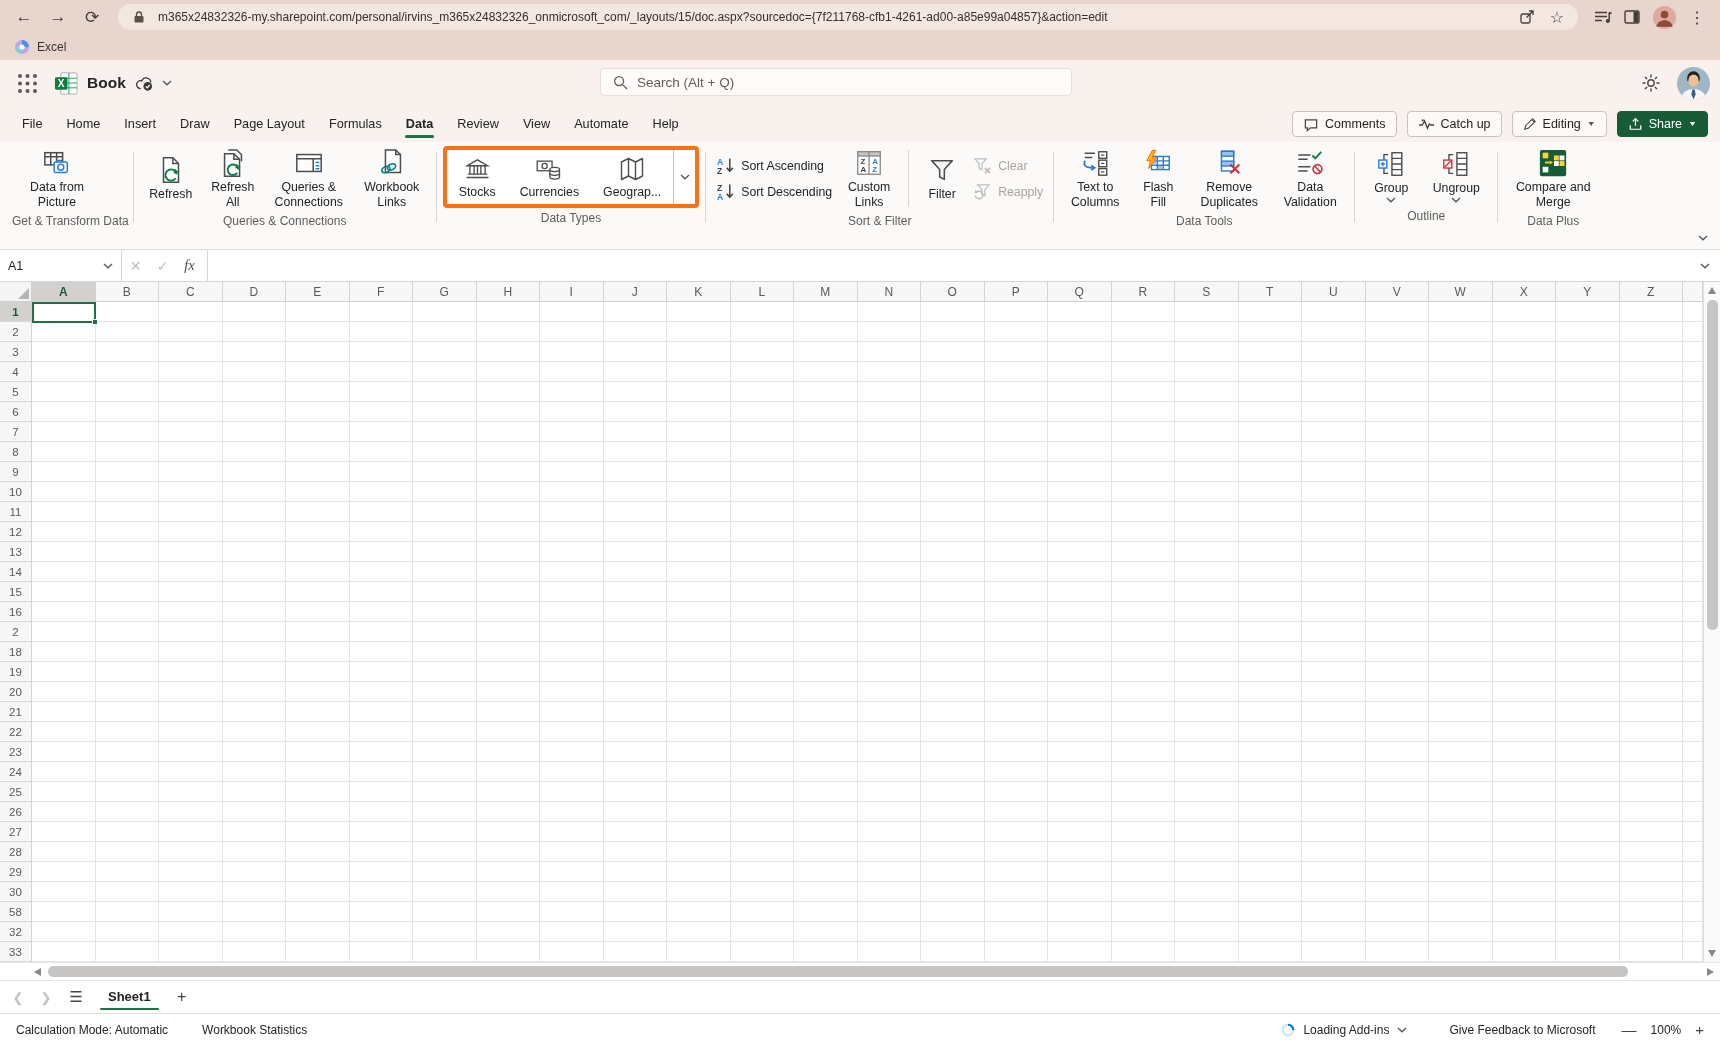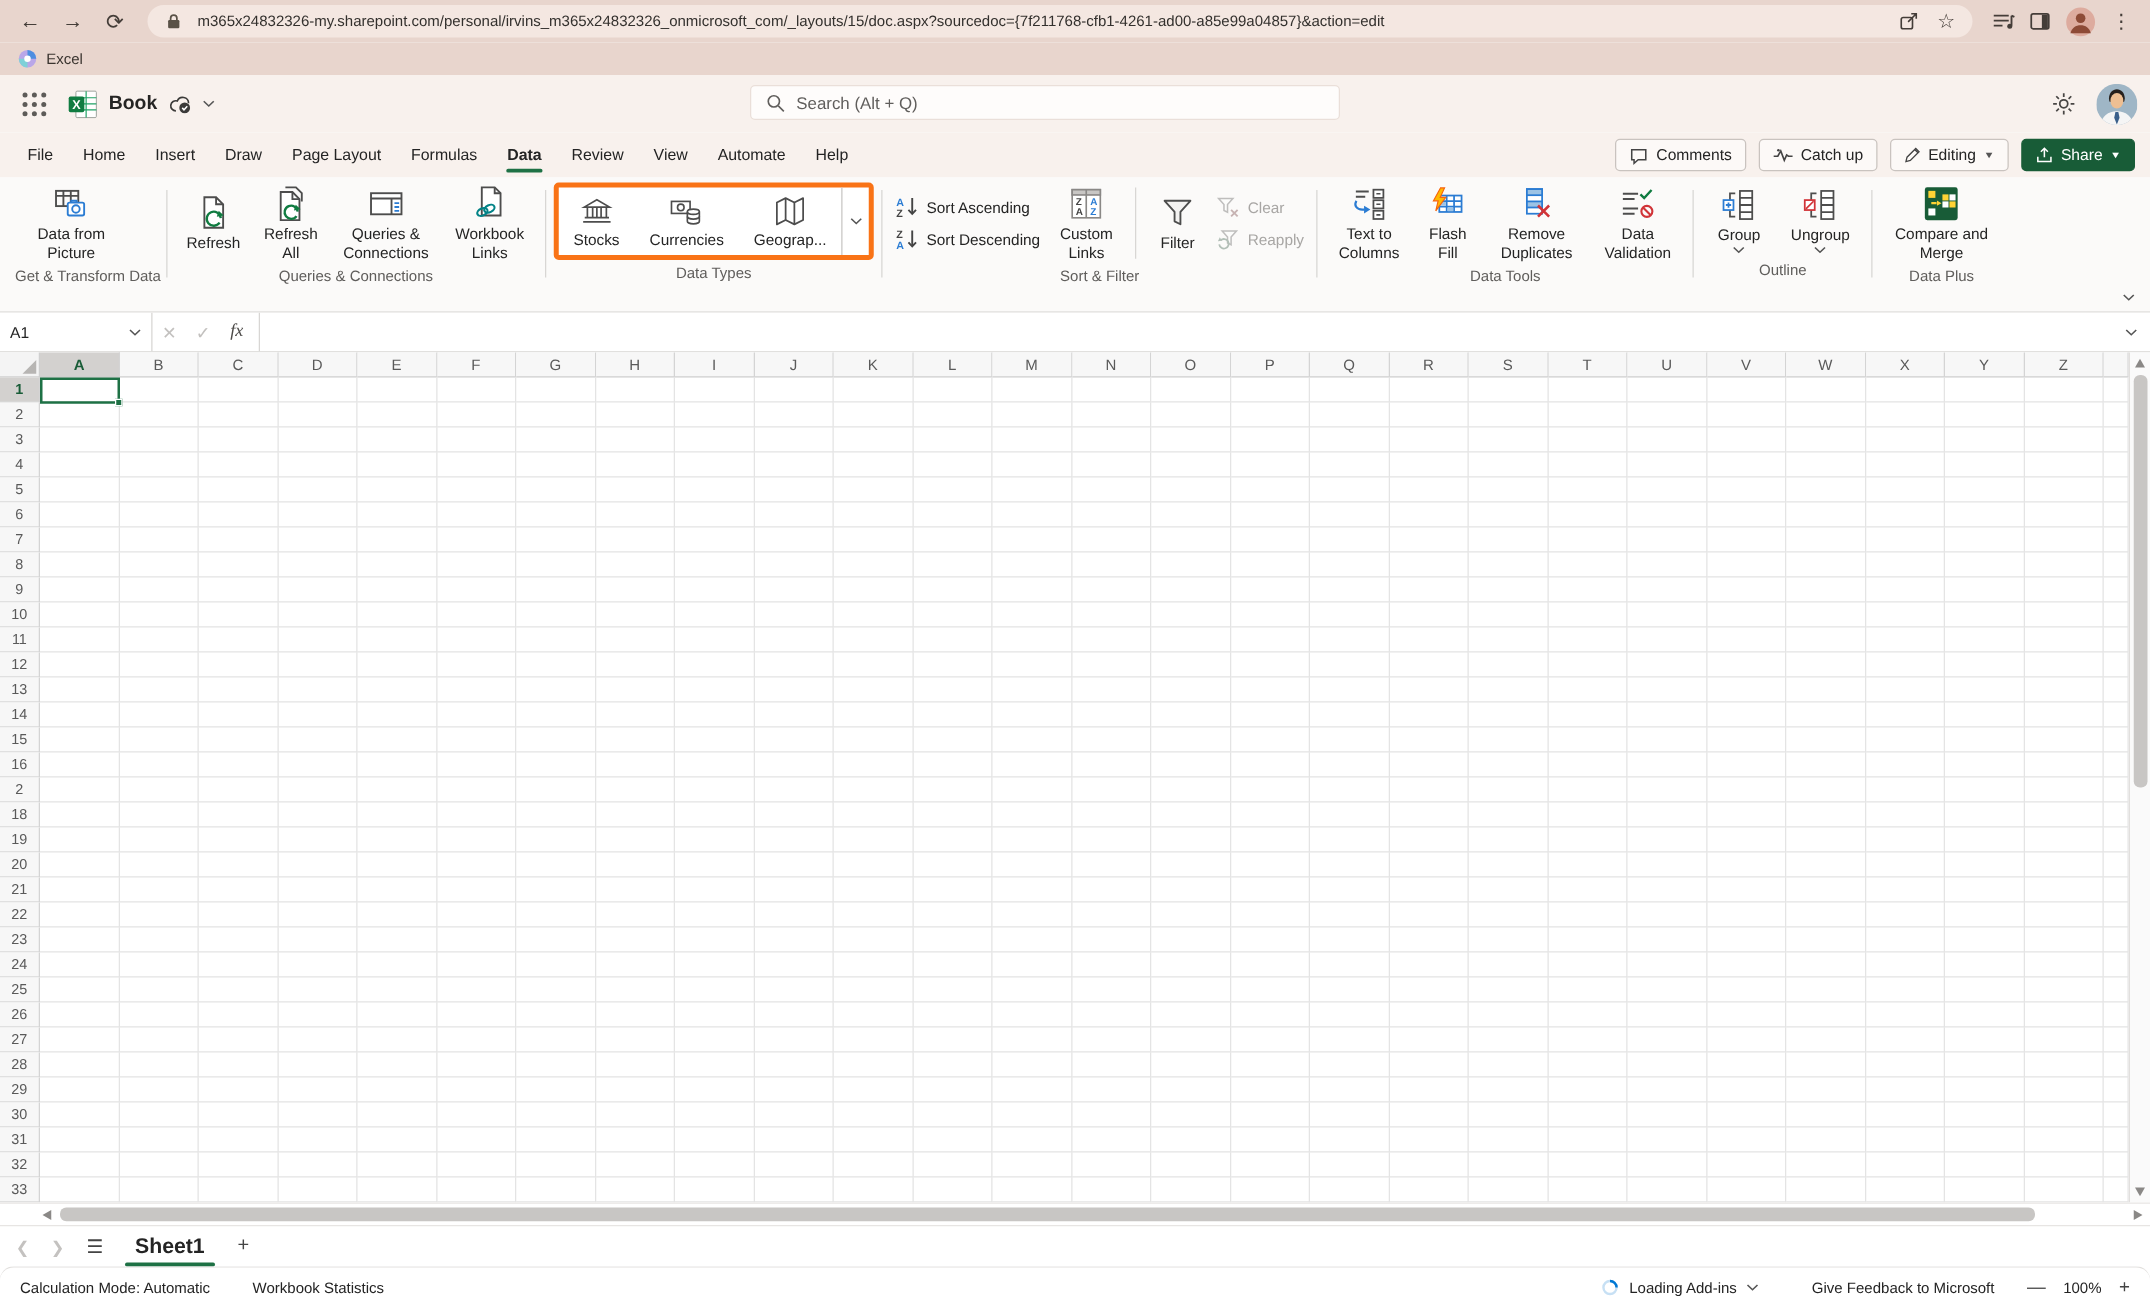--- a/index.html
+++ b/index.html
@@ -101,26 +101,26 @@
   .hscroll { height:18px; background:#fff; border-top:1px solid #e7e5e3; position:relative; }
   .hthumb { position:absolute; top:3px; left:48px; width:1580px; height:11px; background:#c8c6c4; border-radius:5px; cursor:grab; }
   .harr { position:absolute; top:5px; width:0; height:0; cursor:pointer; }
   .harr.left { left:34px; border-top:4.5px solid transparent; border-bottom:4.5px solid transparent; border-right:7px solid #8a8886; }
   .harr.right { right:6px; border-top:4.5px solid transparent; border-bottom:4.5px solid transparent; border-left:7px solid #8a8886; }
 
   
   .sheet-bar { height:33px; background:#fff; border-top:1px solid #e7e5e3; display:flex; align-items:center; padding:0 6px; gap:4px; }
   .sheet-nav { width:24px; height:24px; display:flex; align-items:center; justify-content:center; font-size:13px; color:#c4c2c0; }
   .sheet-menu-ico { width:28px; height:24px; display:flex; align-items:center; justify-content:center; font-size:15px; color:#444; cursor:pointer; }
-  .sheet-tab { position:relative; padding:7px 14px 8px; font-size:17px; font-weight:700; color:#242424; cursor:pointer; }
+  .sheet-tab { position:relative; padding:7px 14px 8px; font-size:13px; font-weight:700; color:#242424; cursor:pointer; }
   .sheet-tab::after { content:""; position:absolute; left:6px; right:6px; bottom:2px; height:2.4px; background:#1e7145; border-radius:2px; }
   .add-sheet { width:26px; height:24px; display:flex; align-items:center; justify-content:center; font-size:16px; color:#444; cursor:pointer; }
 
   
-  .status-bar { height:32px; background:#fff; border-top:1px solid #e1dfdd; display:flex; align-items:center; padding:0 16px; font-size:12px; color:#242424;border-radius:11px; }
+  .status-bar { height:32px; background:#fff; border-top:1px solid #e1dfdd; display:flex; align-items:center; padding:0 16px; font-size:12px; color:#242424; }
   .sb-item { cursor:pointer; }
   .sb-left { display:flex; gap:34px; }
   .sb-right { margin-left:auto; display:flex; align-items:center; gap:8px; }
   .sb-gap { width:26px; }
   .zoom-ctl { display:flex; align-items:center; gap:14px; margin-left:18px; }
   .zoom-btn { font-size:15px; color:#444; cursor:pointer; }
   svg { display:block; }
 </style>
 </head>
 <body>
@@ -1595,21 +1595,21 @@
           <div class="cell"></div>
           <div class="cell"></div>
           <div class="cell"></div>
           <div class="cell"></div>
           <div class="cell"></div>
           <div class="cell"></div>
           <div class="cell"></div>
           <div class="cell sliver"></div>
         </div>
         <div class="grow">
-          <div class="row-h">31</div>
+          <div class="row-h">58</div>
           <div class="cell"></div>
           <div class="cell"></div>
           <div class="cell"></div>
           <div class="cell"></div>
           <div class="cell"></div>
           <div class="cell"></div>
           <div class="cell"></div>
           <div class="cell"></div>
           <div class="cell"></div>
           <div class="cell"></div>

